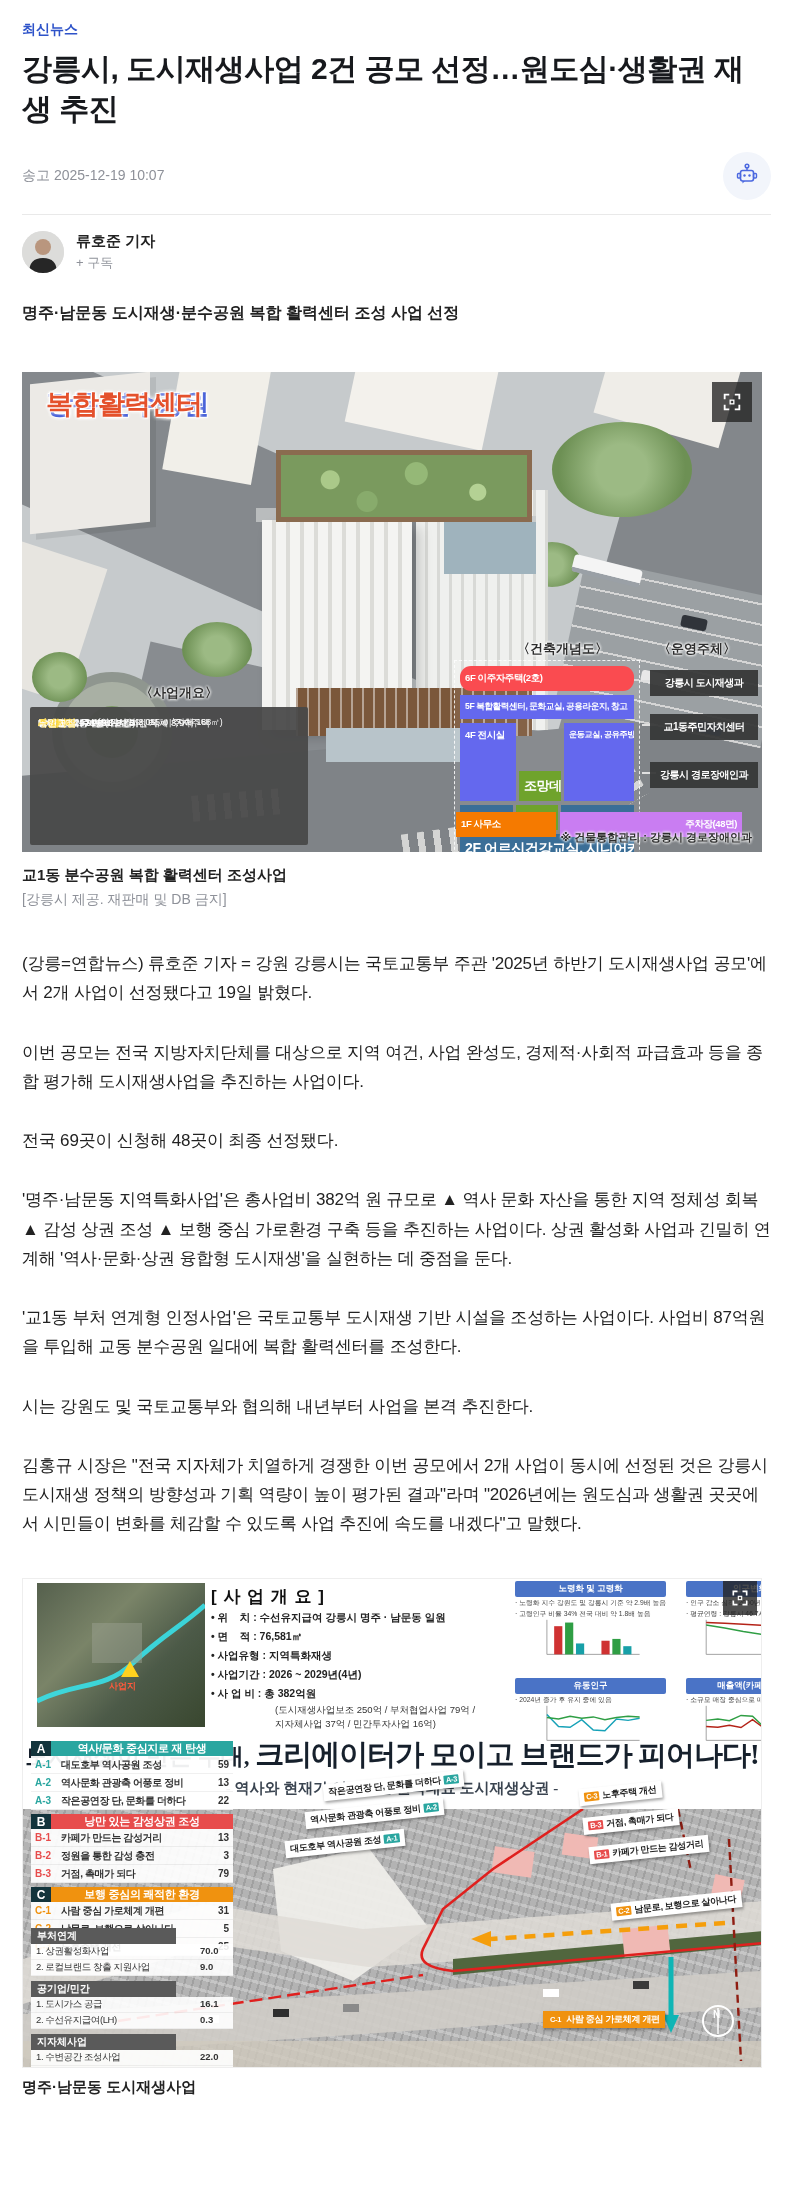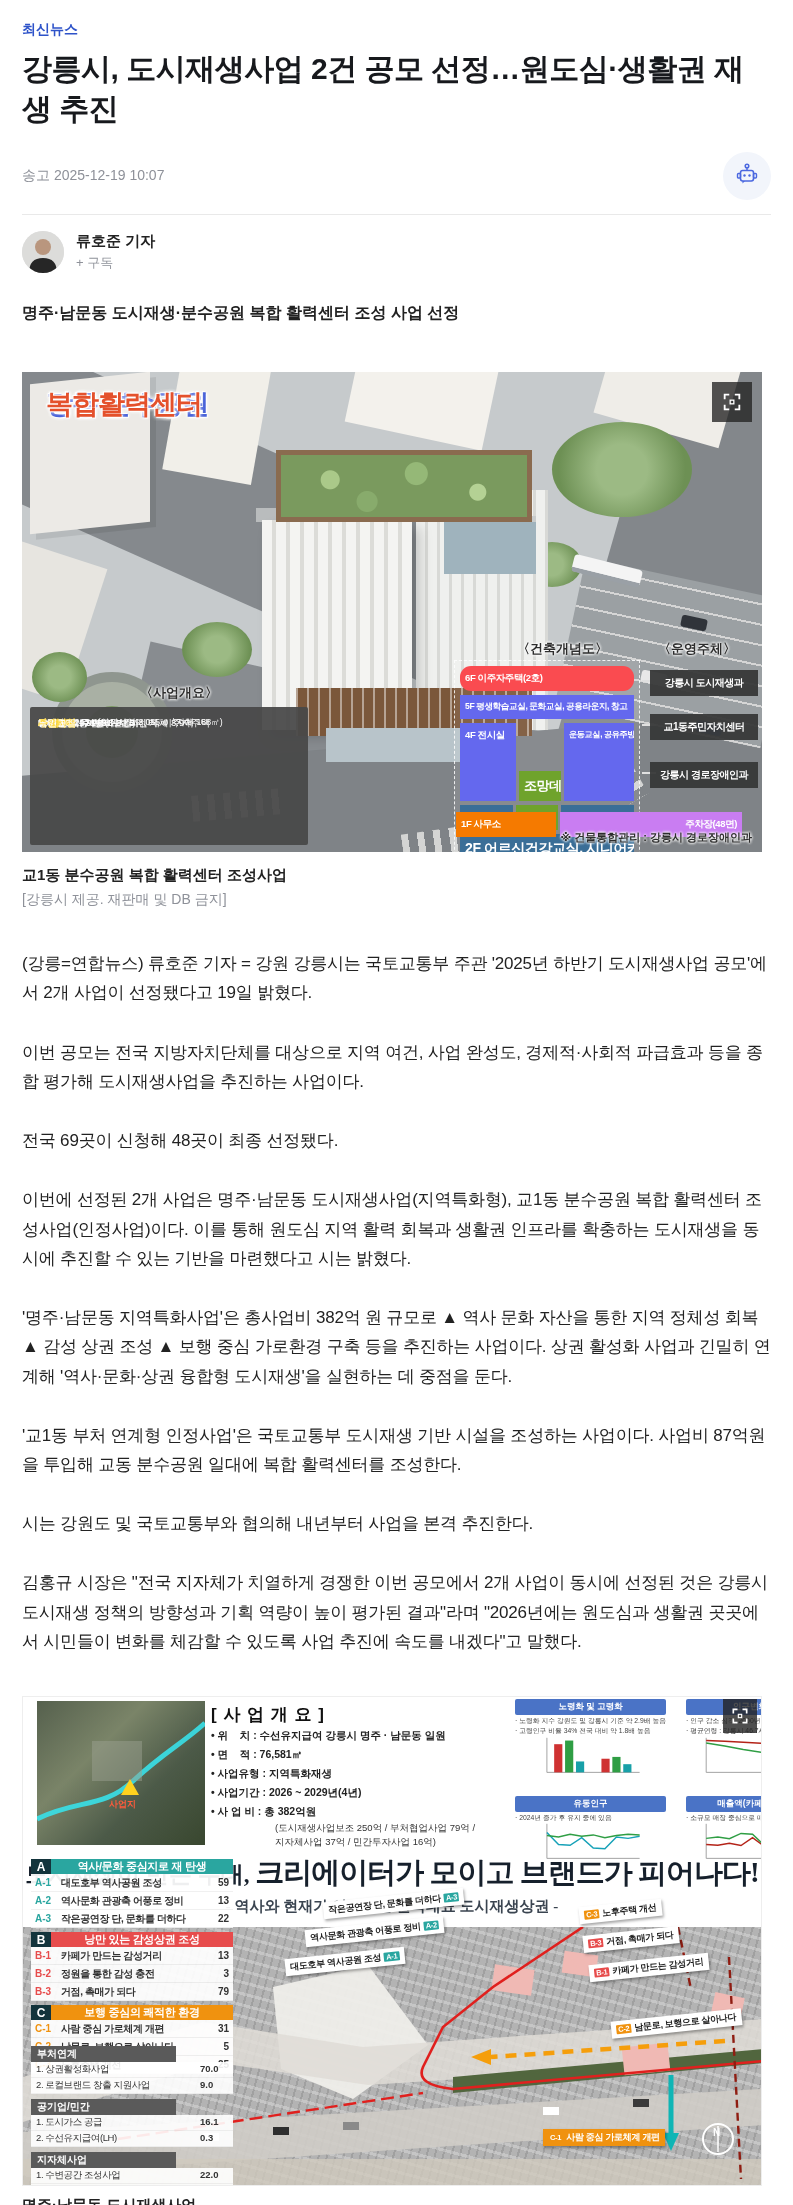--- a/index.html
+++ b/index.html
@@ -260,21 +260,21 @@
       </div>
 
       <div class="outline-label" style="left:495px;top:268px;">〈건축개념도〉</div>
       <div class="outline-label" style="left:636px;top:268px;">〈운영주체〉</div>
 
       <div class="diagram">
         <div class="drow">
             <div class="cell c-red" style="flex:1;border-radius:11px;">6F 이주자주택(2호)</div>
           </div>
         <div class="drow">
-            <div class="cell c-peri" style="flex:1;font-size:8.6px;">5F 평생학습교실, 문화교실, 공용라운지, 창고</div>
+            <div class="cell c-peri" style="flex:1;font-size:8.6px;">5F 복합활력센터, 문화교실, 공용라운지, 창고</div>
           </div>
         <div class="drow">
           <div class="cell c-peri" style="flex:0 0 56px;">4F 전시실</div>
           <div class="cell c-green" style="flex:0 0 42px;font-size:13px;margin-top:48px;">조망데크</div>
           <div class="cell c-peri" style="flex:1;font-size:8.2px;">운동교실, 공유주방</div>
         </div>
         <div class="drow">
           <div class="cell c-steel" style="flex:0 0 46px;padding-left:48px;">3F GX룸</div>
           <div class="cell c-green" style="flex:0 0 42px;font-size:8.6px;">중앙정원</div>
           <div class="cell c-steel" style="flex:1;font-size:7.6px;">탁구장, 스크린파크골프장</div>
@@ -297,21 +297,20 @@
       </div>
       <div class="outline-label hero-note">※ 건물통합관리 : 강릉시 경로장애인과</div>
     </div>
 
     <div class="caption-title">교1동 분수공원 복합 활력센터 조성사업</div>
     <div class="caption-credit">[강릉시 제공. 재판매 및 DB 금지]</div>
 
     <p class="para first">(강릉=연합뉴스) 류호준 기자 = 강원 강릉시는 국토교통부 주관 '2025년 하반기 도시재생사업 공모'에서 2개 사업이 선정됐다고 19일 밝혔다.</p>
     <p class="para">이번 공모는 전국 지방자치단체를 대상으로 지역 여건, 사업 완성도, 경제적·사회적 파급효과 등을 종합 평가해 도시재생사업을 추진하는 사업이다.</p>
     <p class="para">전국 69곳이 신청해 48곳이 최종 선정됐다.</p>
-    <p class="para">이번에 선정된 2개 사업은 명주·남문동 도시재생사업(지역특화형), 교1동 분수공원 복합 활력센터 조성사업(인정사업)이다. 이를 통해 원도심 지역 활력 회복과 생활권 인프라를 확충하는 도시재생을 동시에 추진할 수 있는 기반을 마련했다고 시는 밝혔다.</p>
     <p class="para">'명주·남문동 지역특화사업'은 총사업비 382억 원 규모로 ▲ 역사 문화 자산을 통한 지역 정체성 회복 ▲ 감성 상권 조성 ▲ 보행 중심 가로환경 구축 등을 추진하는 사업이다. 상권 활성화 사업과 긴밀히 연계해 '역사·문화·상권 융합형 도시재생'을 실현하는 데 중점을 둔다.</p>
     <p class="para">'교1동 부처 연계형 인정사업'은 국토교통부 도시재생 기반 시설을 조성하는 사업이다. 사업비 87억원을 투입해 교동 분수공원 일대에 복합 활력센터를 조성한다.</p>
     <p class="para">시는 강원도 및 국토교통부와 협의해 내년부터 사업을 본격 추진한다.</p>
     <p class="para">김홍규 시장은 "전국 지자체가 치열하게 경쟁한 이번 공모에서 2개 사업이 동시에 선정된 것은 강릉시 도시재생 정책의 방향성과 기획 역량이 높이 평가된 결과"라며 "2026년에는 원도심과 생활권 곳곳에서 시민들이 변화를 체감할 수 있도록 사업 추진에 속도를 내겠다"고 말했다.</p>
 
     
     <div class="infographic">
       <div class="ig-expand">
         <svg width="20" height="20" viewBox="0 0 24 24" fill="none">
           <path d="M4 9V4h5M15 4h5v5M20 15v5h-5M9 20H4v-5" stroke="#fff" stroke-width="2"></path>

